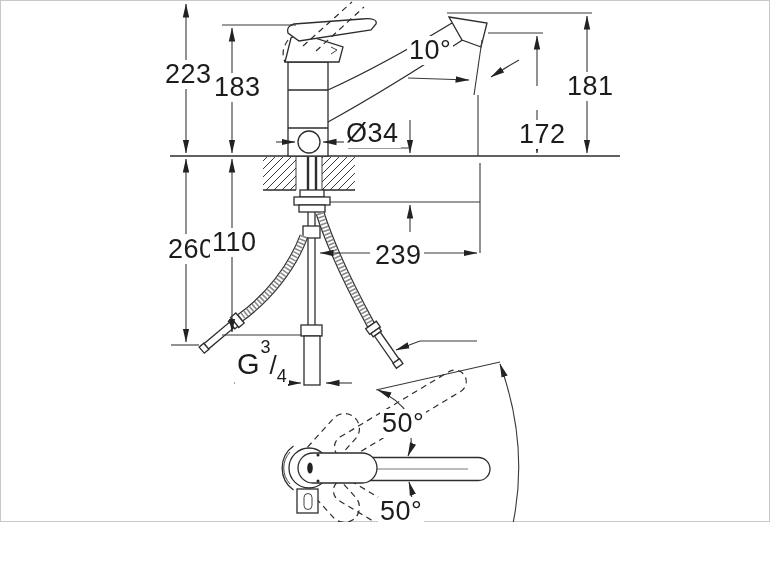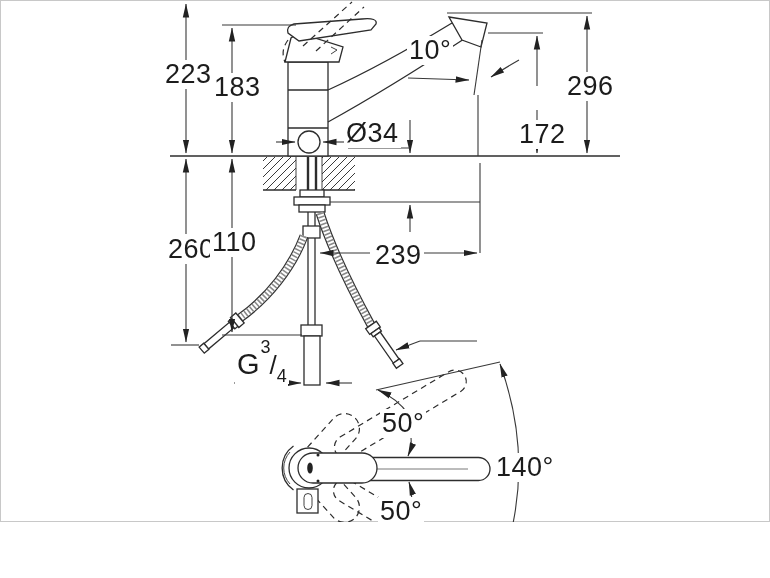--- a/index.html
+++ b/index.html
@@ -236,27 +236,26 @@
         <line x1="376" y1="390" x2="500" y2="362" class="dim"></line>
         <line x1="368" y1="546" x2="502" y2="568" class="dim"></line>
         <path d="M500,364 Q537,466 501,566" class="dim" marker-start="url(#arw)" marker-end="url(#arw)"></path>
       </g>
     </g>
   </svg>
 
   <div class="lbl" style="left:163px;top:60px;">223</div>
   <div class="lbl" style="left:212px;top:73px;">183</div>
   <div class="lbl" style="left:407px;top:36px;">10°</div>
-  <div class="lbl" style="left:565px;top:72px;">296</div>
+  <div class="lbl" style="left:565px;top:72px;">181</div>
   <div class="lbl" style="left:517px;top:84px;margin-top:36px;">172</div>
   <div class="lbl" style="left:344px;top:119px;">Ø34</div>
   <div class="lbl" style="left:166px;top:235px;">260</div>
   <div class="lbl" style="left:210px;top:228px;">110</div>
   <div class="lbl" style="left:373px;top:241px;">239</div>
 
   <div class="lbl g-lbl" style="left:235px;top:347px;"><span>G</span><sup>3</sup><span class="slash">/</span><sub>4</sub></div>
 
 
   <div class="lbl" style="left:380px;top:409px;">50°</div>
   <div class="lbl" style="left:378px;top:497px;">50°</div>
-  <div class="lbl" style="left:494px;top:453px;">140°</div>
 
 </div>
 
 </body></html>

